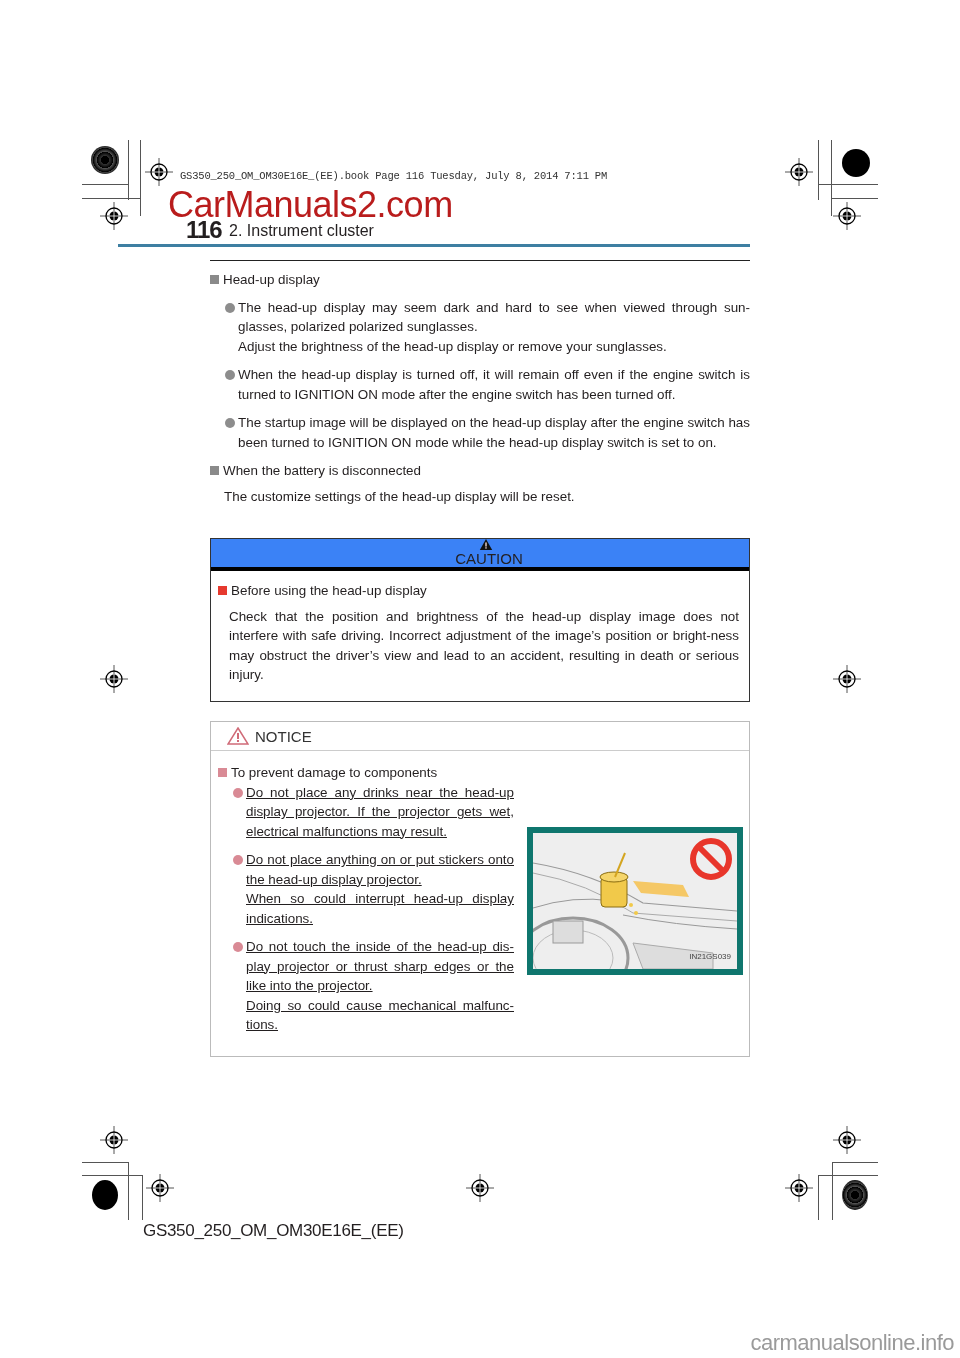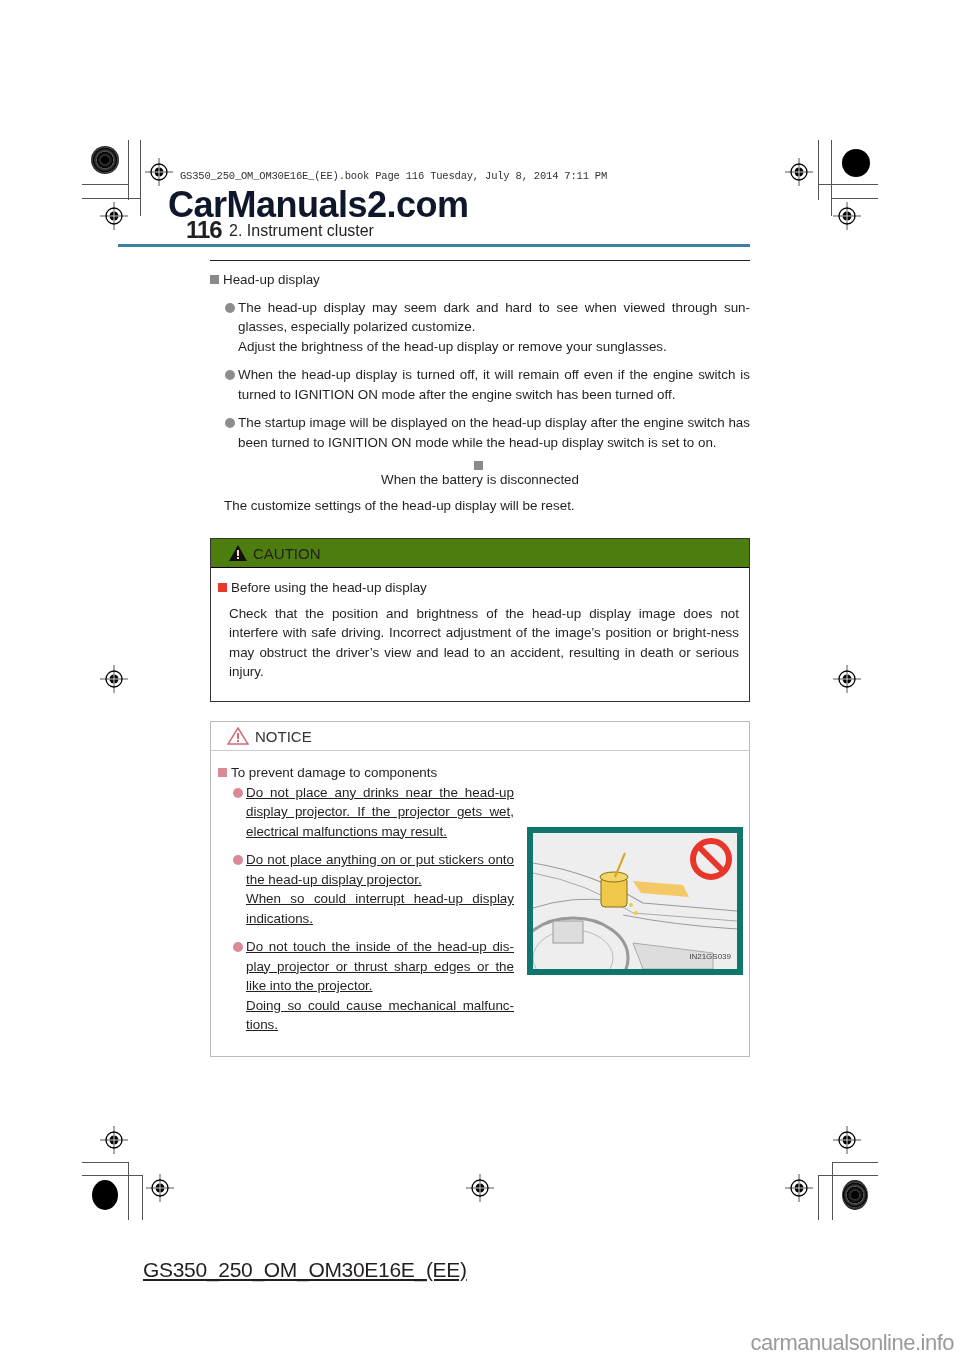--- a/index.html
+++ b/index.html
@@ -9,52 +9,52 @@
   
   .hline { position: absolute; height: 1px; background: #555; }
   .vline { position: absolute; width: 1px; background: #555; }
   .reg { position: absolute; width: 28px; height: 28px; }
   .disc { position: absolute; width: 28px; height: 28px; border-radius: 50%; }
   .disc.star { background: radial-gradient(circle, #000 0 20%, #333 22%, #000 40%, #555 42%, #000 60%, #444 62%, #000 80%); }
   .disc.solid { background: #000; }
 
   .bookline { position: absolute; left: 180px; top: 170px; font-family: "Liberation Mono", monospace;
               font-size: 10.5px; color: #333; letter-spacing: -0.2px; }
-  .watermark { position: absolute; left: 168px; top: 184px; font-size: 36px; color: #0f172a;
-               font-family: "Liberation Sans", sans-serif; letter-spacing: -0.5px; font-weight: bold; }
+  .watermark { position: absolute; left: 168px; top: 184px; font-size: 36px; color: #b91c1c;
+               font-family: "Liberation Sans", sans-serif; letter-spacing: -0.5px; }
   .pagenum { position: absolute; left: 186px; top: 216px; font-size: 24px; font-weight: bold;
              letter-spacing: -1px; }
   .chapter { position: absolute; left: 229px; top: 222px; font-size: 16px; }
   .headrule { position: absolute; left: 118px; top: 244px; width: 632px; height: 3px; background: #3e7fa2; }
   .toprule { position: absolute; left: 210px; top: 260px; width: 540px; height: 1px; background: #222; }
 
   .content { position: absolute; left: 210px; top: 268px; width: 540px; font-size: 13.4px; line-height: 19.5px; }
   .sec-title { display: flex; align-items: center; margin: 2px 0 8px 0; font-weight: normal; }
   .sq { display: inline-block; width: 9px; height: 9px; margin-right: 4px; flex: none; }
   .sq.gray { background: #8a8a8a; }
   .sq.red { background: #e6392e; }
   .sq.pink { background: #d98a95; }
   .bullet { position: relative; padding-left: 28px; margin-bottom: 9px; text-align: justify; }
   .bullet .dot { position: absolute; left: 15px; top: 5px; width: 10px; height: 10px; border-radius: 50%; background: #8d8d8d; }
   .bullet .dot.pink { background: #d98a95; }
   .para { padding-left: 14px; }
 
   .caution { position: absolute; left: 210px; top: 538px; width: 538px; height: 162px; border: 1px solid #333; }
-  .caution .hdr { height: 28px; background: #4d7c0f; border-bottom: 1px solid #000000; display: flex; align-items: center; padding-left: 18px; font-size: 15px; }
+  .caution .hdr { height: 28px; background: #3b82f6; border-bottom: 4px solid #000000; display: flex; align-items: center; padding-left: 18px; font-size: 15px; flex-direction: column; }
   .caution .body { padding: 10px 10px 0 7px; font-size: 13.4px; line-height: 19.5px; }
   .caution .txt { padding-left: 11px; text-align: justify; margin-top: 6px; }
 
   .notice { position: absolute; left: 210px; top: 721px; width: 538px; height: 334px; border: 1px solid #bbb; }
   .notice .hdr { height: 28px; border-bottom: 1px solid #ccc; display: flex; align-items: center; padding-left: 16px; font-size: 15px; color: #333; }
   .notice .body { padding: 12px 10px 0 7px; font-size: 13.4px; line-height: 19.5px; }
   .notice .list { width: 296px; margin-top: 0; text-decoration: underline; }
   .illus { position: absolute; left: 316px; top: 76px; width: 204px; height: 136px; border: 6px solid #0f766e; background: #eeeeee; overflow: hidden; }
   .illus .code { position: absolute; right: 6px; bottom: 3px; font-size: 8px; color: #444; }
 
-  .footer { position: absolute; left: 143px; top: 1258px; font-size: 21px; letter-spacing: -0.3px; text-decoration: underline; }
+  .footer { position: absolute; left: 143px; top: 1221px; font-size: 17px; letter-spacing: -0.3px; }
   .site { position: absolute; right: 6px; top: 1330px; font-size: 22px; color: #9a9a9a; letter-spacing: -0.5px; }
 </style>
 </head>
 <body>
 
 <div>
 
   <div class="disc star" style="left:91px;top:146px;"></div>
   <div class="vline" style="left:128px;top:140px;height:60px;"></div>
   <div class="hline" style="left:82px;top:184px;width:46px;"></div>
@@ -177,32 +177,32 @@
 <div class="headrule"></div>
 <div class="toprule"></div>
 
 <div class="content">
   <div class="sec-title">
     <span class="sq gray"></span>
     <span>Head-up display</span>
   </div>
   <div class="bullet">
     <span class="dot"></span>
-    <span>The head-up display may seem dark and hard to see when viewed through sun-glasses, especially polarized customize.</span><br>
+    <span>The head-up display may seem dark and hard to see when viewed through sun-glasses, polarized polarized sunglasses.</span><br>
     <span>Adjust the brightness of the head-up display or remove your sunglasses.</span>
   </div>
   <div class="bullet">
     <span class="dot"></span>
     <span>When the head-up display is turned off, it will remain off even if the engine switch is turned to IGNITION ON mode after the engine switch has been turned off.</span>
   </div>
   <div class="bullet">
     <span class="dot"></span>
     <span>The startup image will be displayed on the head-up display after the engine switch has been turned to IGNITION ON mode while the head-up display switch is set to on.</span>
   </div>
-  <div class="sec-title" style="margin-top:6px;margin-bottom:6px;flex-direction:column;">
+  <div class="sec-title" style="margin-top:6px;margin-bottom:6px;">
     <span class="sq gray"></span>
     <span>When the battery is disconnected</span>
   </div>
   <div class="para">The customize settings of the head-up display will be reset.</div>
 </div>
 
 <div class="caution">
   <div class="hdr">
     <svg width="18" height="16" viewBox="0 0 18 16" style="margin-right:6px;">
       <polygon points="9,0 18,16 0,16" fill="#111"></polygon>

